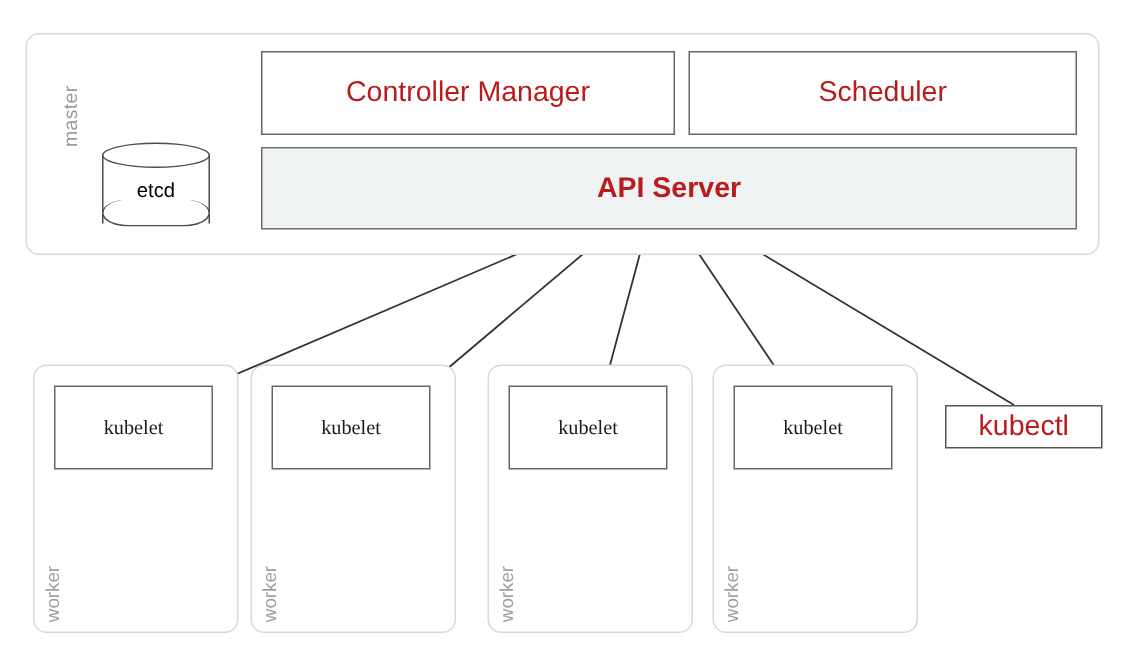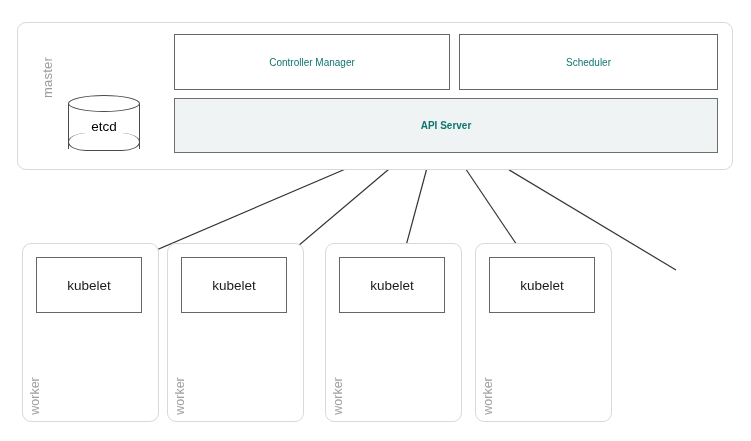--- a/index.html
+++ b/index.html
@@ -42,22 +42,22 @@
   }
   
   .box {
     position: absolute;
     border: 1.6px solid #666666;
     background: #ffffff;
     box-sizing: border-box;
     display: flex;
     align-items: center;
     justify-content: center;
-    font-size: 10px;
-    color: #0f766e;
+    font-size: 19px;
+    color: #b91c1c;
   }
   .box.api {
     background: #eff3f4;
     border-color: #6e6e6e;
   }
   .box.thin {
     border-width: 1.2px;
     border-color: #555555;
   }
   #controller-manager { left: 174px; top: 34px;  width: 276px; height: 56px; }
@@ -150,20 +150,21 @@
     width: 106px;
     height: 56px;
     border: 1.6px solid #666666;
     background: #ffffff;
     box-sizing: border-box;
     display: flex;
     align-items: center;
     justify-content: center;
     font-size: 13.5px;
     color: #1a1a1a;
+    font-family: Liberation Serif, serif;
   }
   #worker-1 { left: 22px; }
   #worker-2 { left: 167px; }
   #worker-3 { left: 325px; }
   #worker-4 { left: 475px; }
 
   #kubectl { left: 630px; top: 270px; width: 105px; height: 29px; }
 
   
   #connectors {
@@ -224,14 +225,15 @@
   <div class="worker-group" id="worker-3">
     <div class="kubelet-box">kubelet</div>
     <div class="worker-label">worker</div>
   </div>
 
   <div class="worker-group" id="worker-4">
     <div class="kubelet-box">kubelet</div>
     <div class="worker-label">worker</div>
   </div>
 
+  <div class="box thin" id="kubectl">kubectl</div>
 
 </div>
 
 </body></html>

